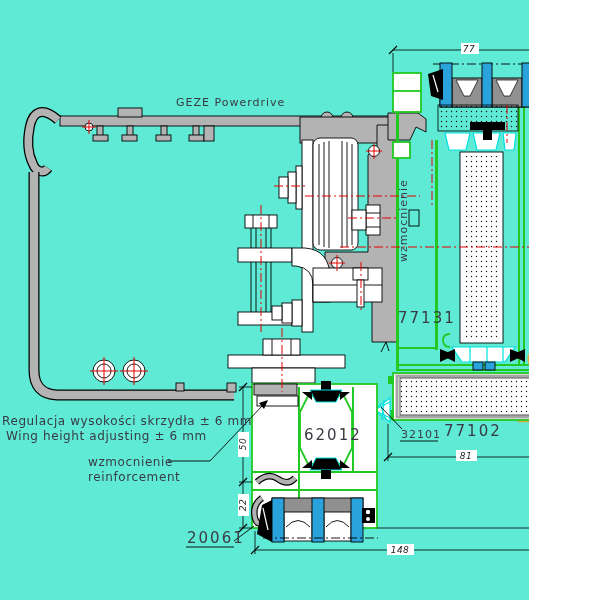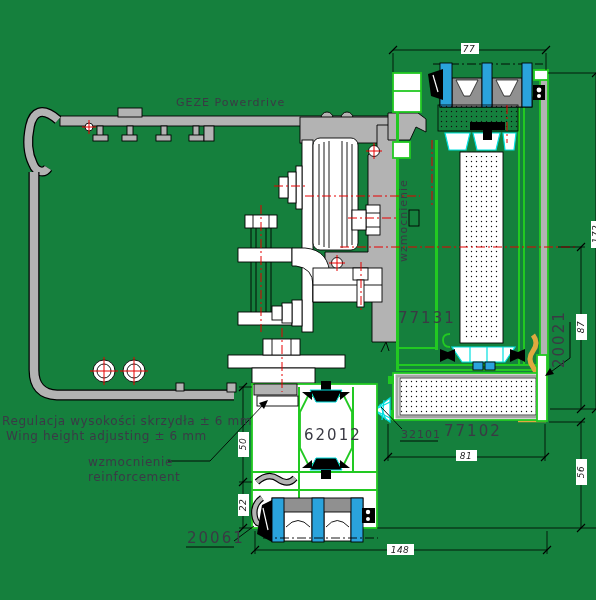--- a/index.html
+++ b/index.html
@@ -1,16 +1,16 @@
 <!DOCTYPE html>
 <html><head>
 <meta charset="utf-8">
 <style>
   html,body{margin:0;padding:0;background:#fff;}
-  #stage{position:relative;width:596px;height:600px;background:#15803d;overflow:hidden;
+  #stage{position:relative;width:529px;height:600px;background:#5eead4;overflow:hidden;
          font-family:"DejaVu Sans","Liberation Sans",sans-serif;}
   svg{position:absolute;left:0;top:0;}
   text{fill:#3c3c46;}
   .lbl{font-size:15px;letter-spacing:2px;fill:#3a3a44;}
   .lbl-sm{font-size:11px;letter-spacing:1px;fill:#3a3a44;}
   .ann{font-size:12px;letter-spacing:0.6px;fill:#3a3a46;}
   .dim{font-size:9px;font-style:italic;letter-spacing:0.5px;fill:#222;}
   .thin{stroke:#000;stroke-width:0.9;fill:none;}
   .dimline{stroke:#000;stroke-width:0.8;fill:none;}
   .tick{stroke:#000;stroke-width:1.1;}

